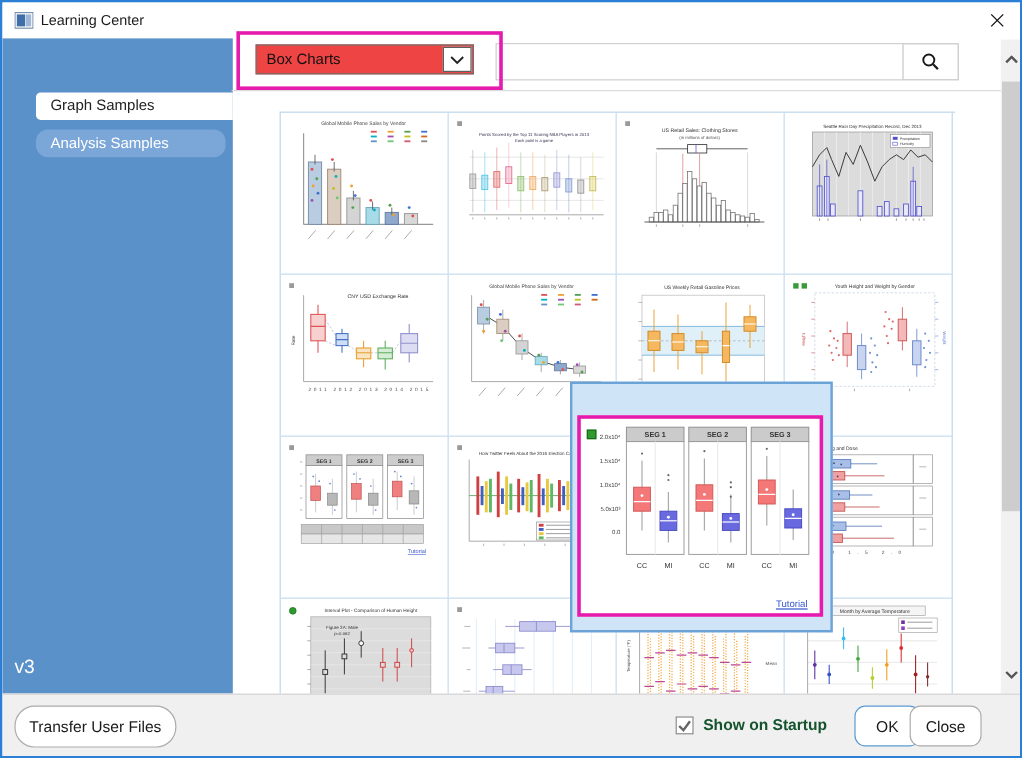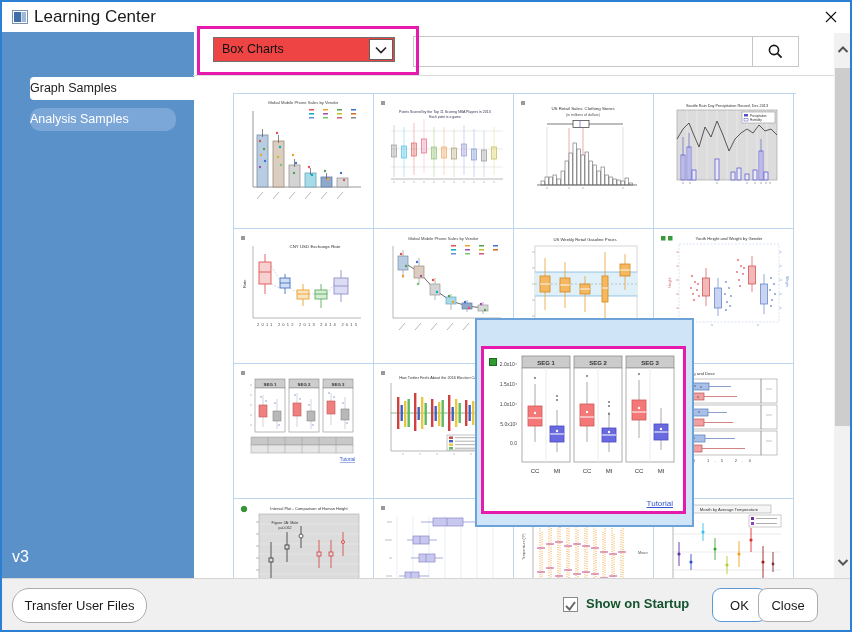--- a/index.html
+++ b/index.html
@@ -1,24 +1,24 @@
 <!DOCTYPE html>
 <html><head>
 <meta charset="utf-8">
 <style>
   html,body{margin:0;padding:0;background:#e8e8e8;font-family:"Liberation Sans",sans-serif;}
   #window{position:relative;width:852px;height:632px;background:#fff;border:2px solid #2b7fd4;box-sizing:border-box;overflow:hidden;}
   .abs{position:absolute;}
   
   #titlebar{left:0;top:0;right:0;height:30px;background:#fff;}
-  #title-text{left:32px;top:0;height:38px;line-height:30px;font-size:17px;color:#1a1a1a;}
+  #title-text{left:32px;top:0;height:38px;line-height:30px;font-size:12px;color:#1a1a1a;}
   #close-btn{left:816px;top:2px;width:26px;height:26px;display:flex;align-items:center;justify-content:center;cursor:pointer;}
   
   #sidebar{left:0;top:30px;width:192px;height:546px;background:#5b91c9;}
-  .side-tab{position:absolute;left:28px;height:23px;line-height:23px;font-size:12.5px;cursor:pointer;}
+  .side-tab{position:absolute;left:28px;height:23px;line-height:23px;font-size:12.5px;padding-left:12px;cursor:pointer;}
   .side-tab.active{right:0;background:#fff;color:#222;border-radius:4px 0 0 4px;}
   .side-tab.inactive{width:146px;background:#7ba6d8;color:#fff;border-radius:10px;}
   #version-label{left:10px;bottom:12px;color:#fff;font-size:16px;}
   
   #hl-box{left:195px;top:24px;width:216px;height:43px;border:3px solid #e61bad;z-index:6;pointer-events:none;}
   #category-dd{left:211px;top:35px;width:182px;height:25px;border:1px solid #707070;background:#ef4444;box-sizing:border-box;cursor:pointer;}
   #category-value{left:8px;top:0;height:23px;line-height:23px;font-size:12.5px;color:#111;}
   #dd-btn{right:1px;top:1px;bottom:1px;width:24px;border:1px solid #5f5f5f;background:#fff;box-sizing:border-box;display:flex;align-items:center;justify-content:center;}
   #search-box{left:411px;top:34px;width:386px;height:31px;border:1px solid #c6c6c6;box-sizing:border-box;background:#fff;display:flex;}
   #search-input{flex:1;border:0;outline:none;font-size:12px;padding:0 8px;font-family:"Liberation Sans",sans-serif;}

